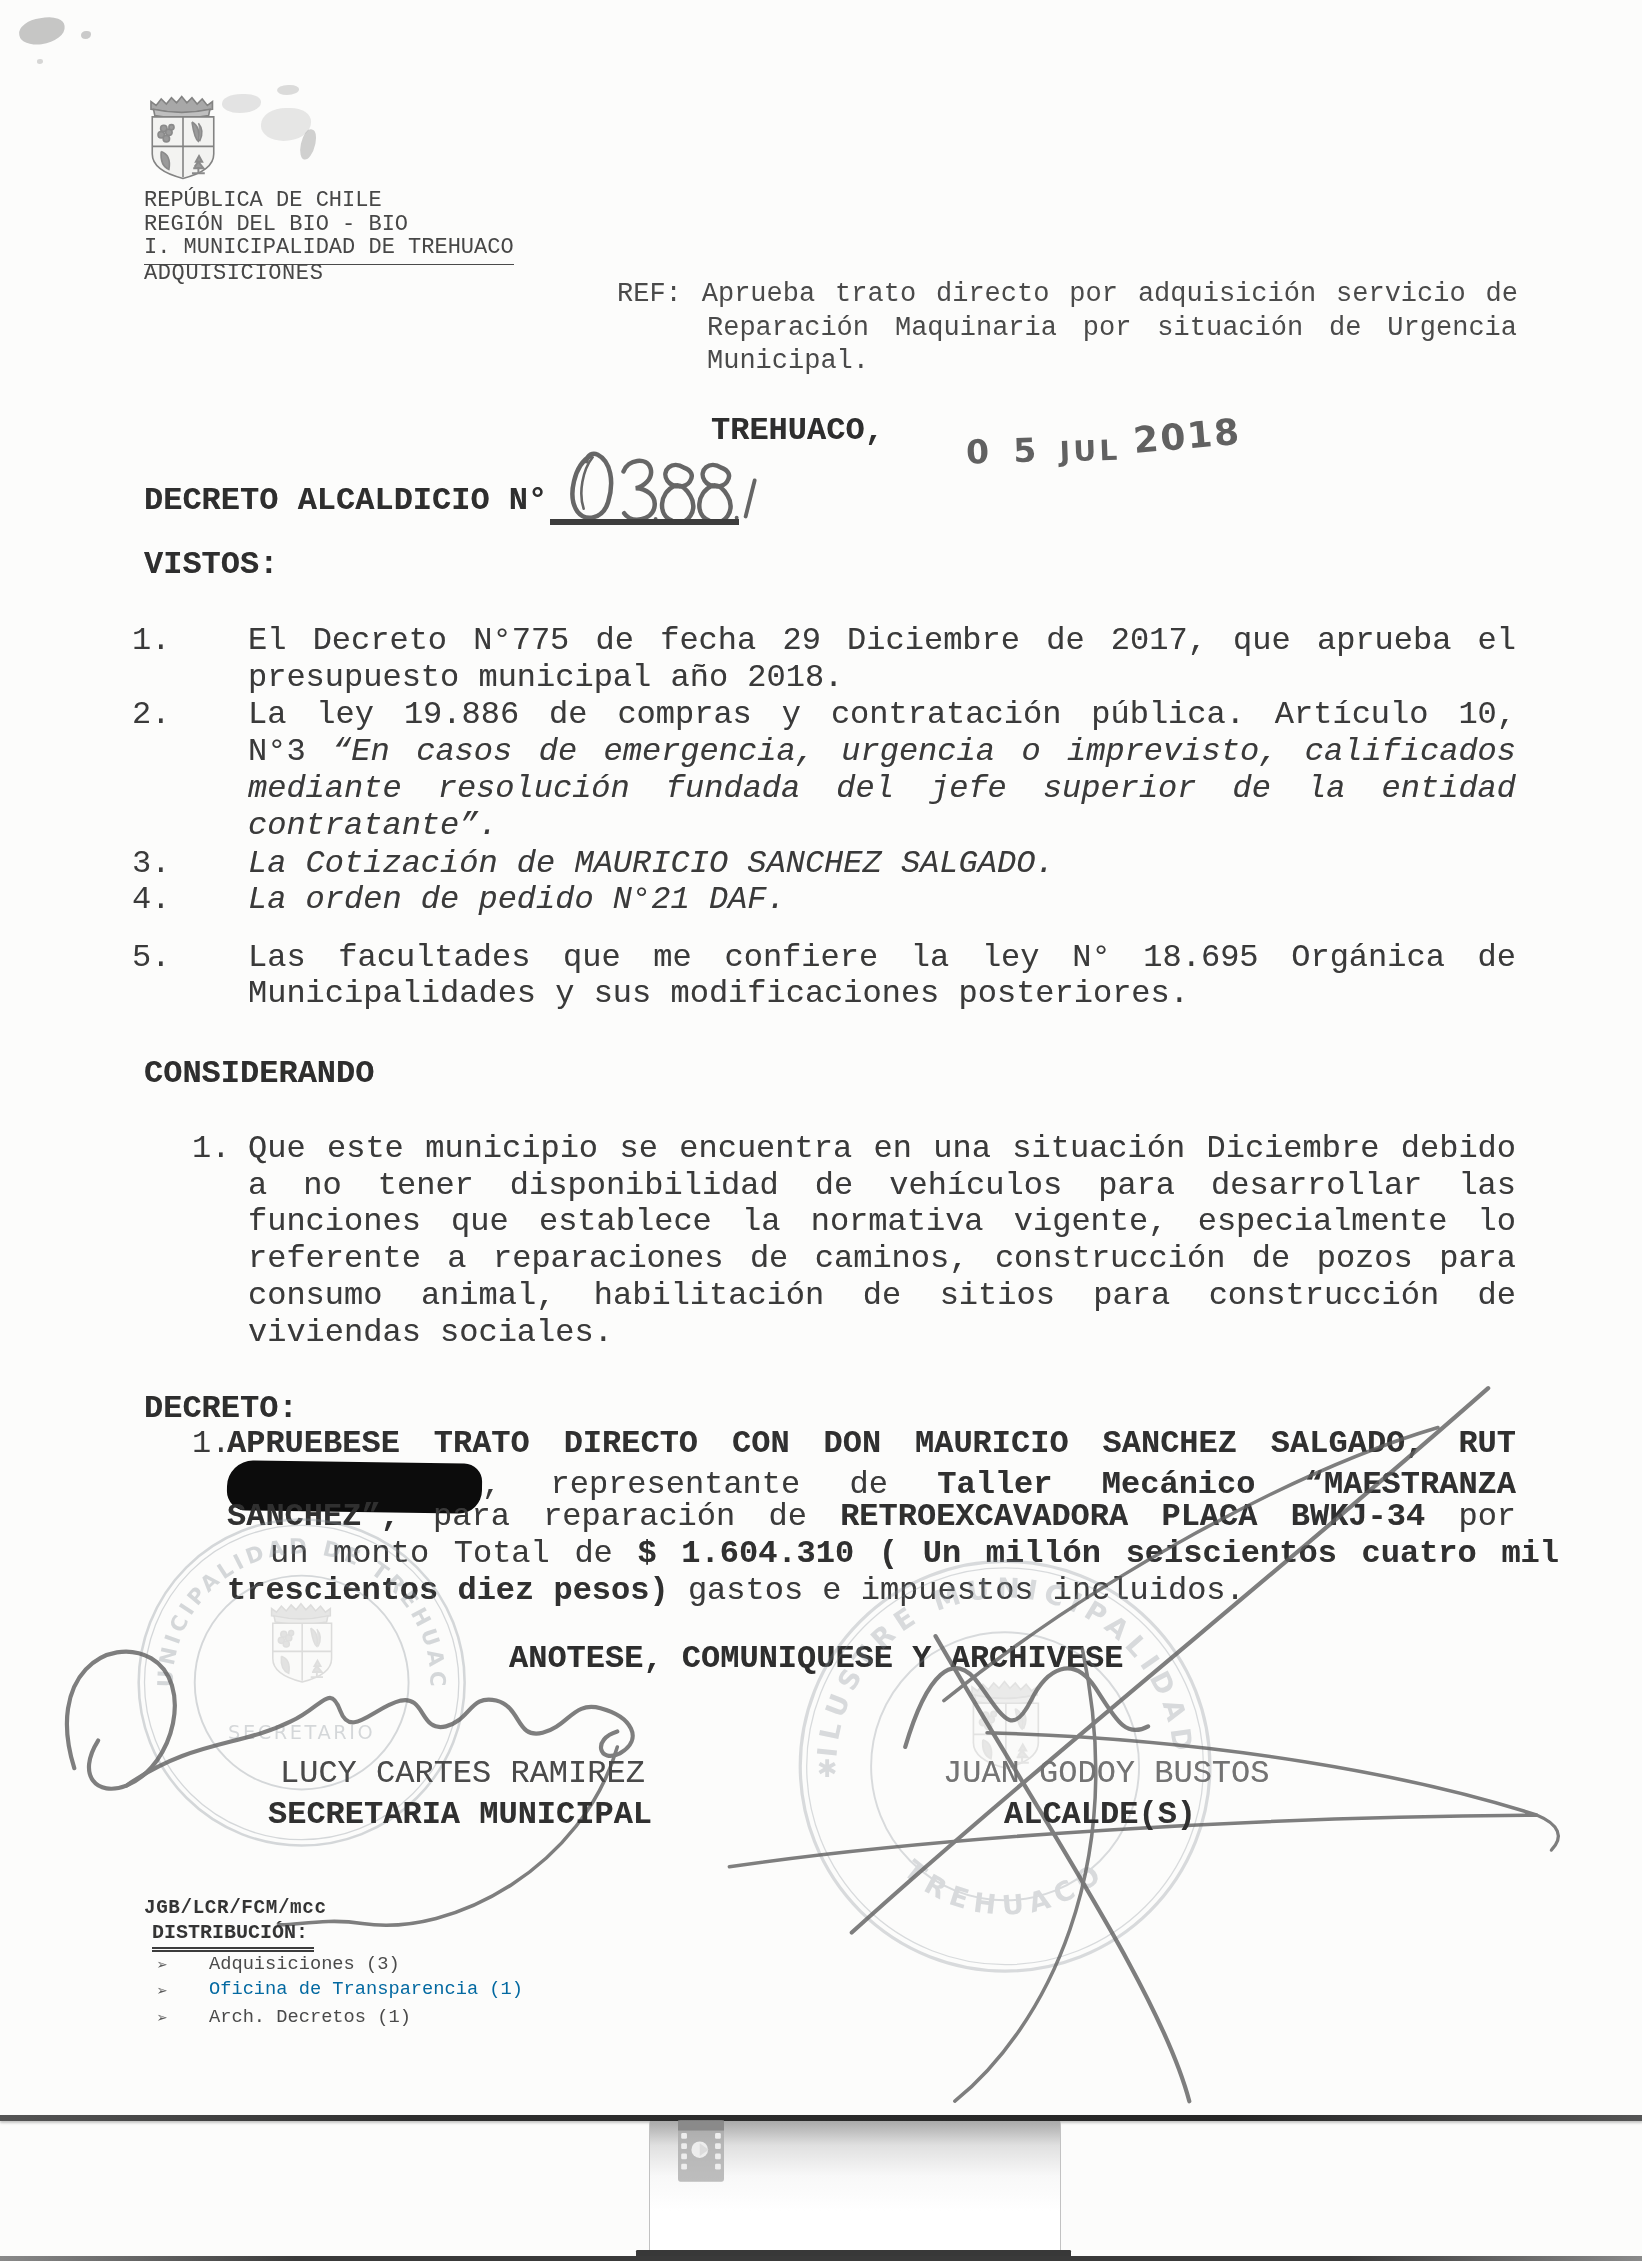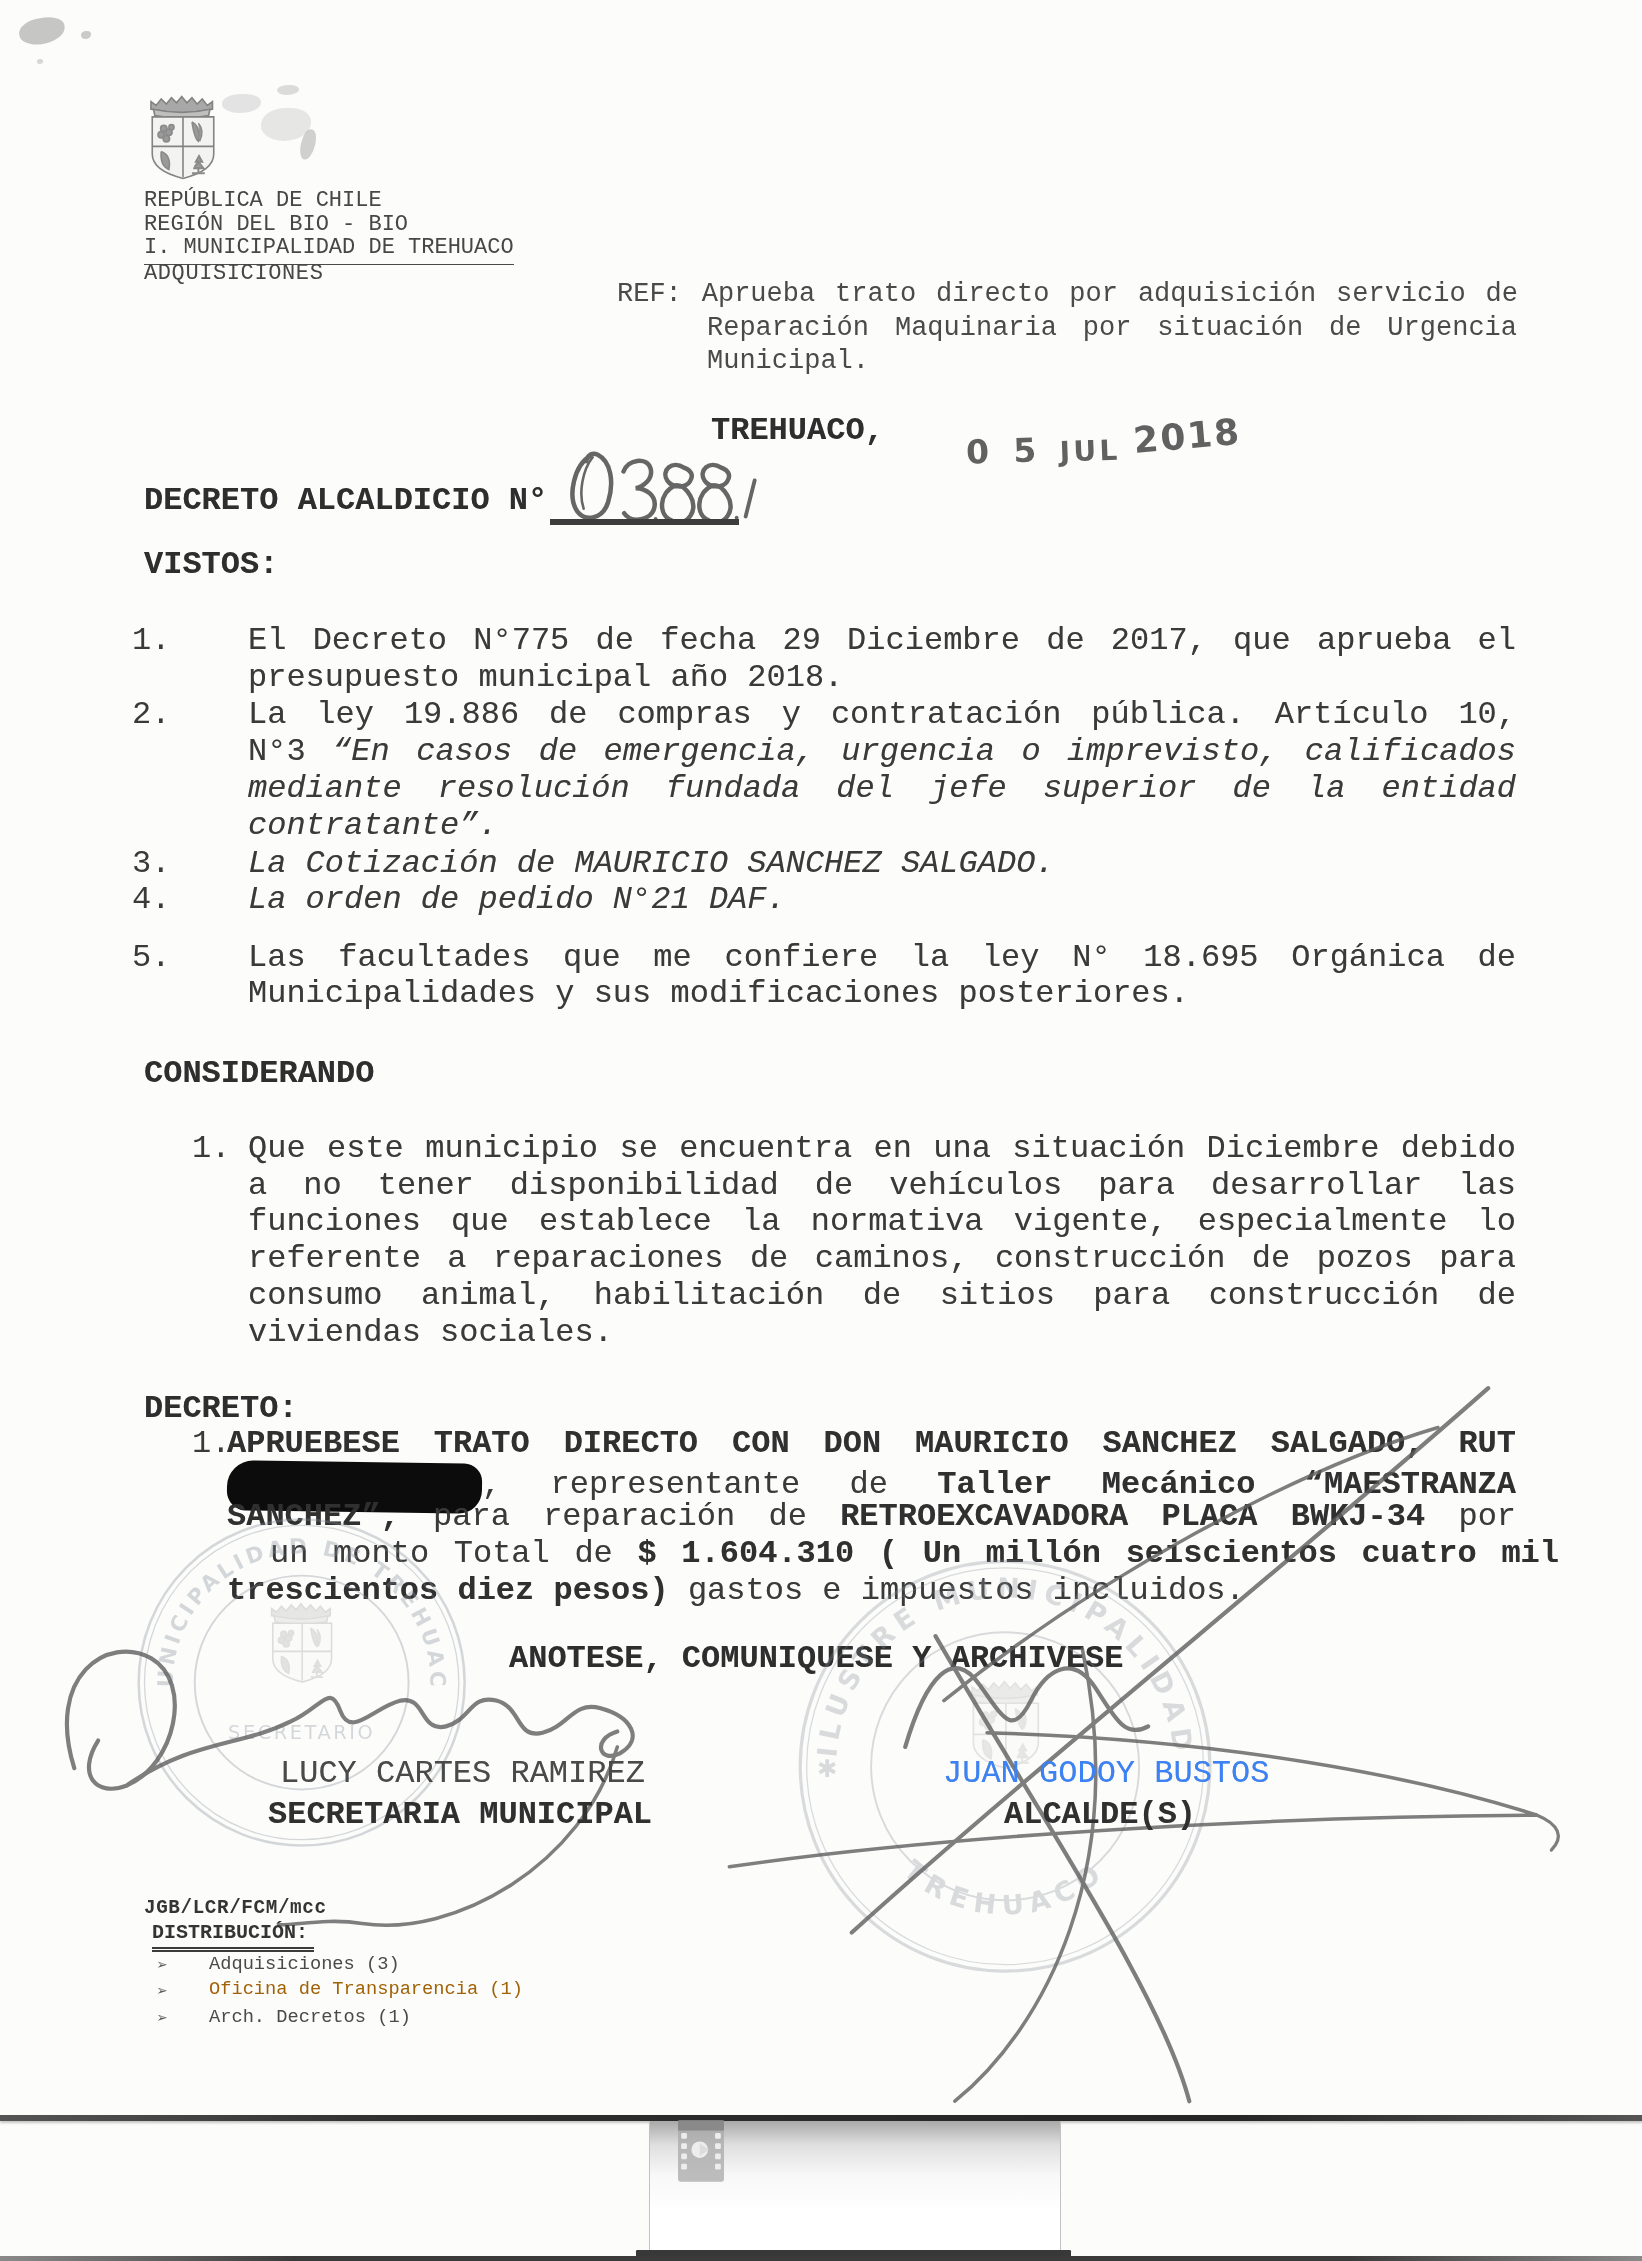--- a/index.html
+++ b/index.html
@@ -186,33 +186,33 @@
       <path d="M1452,2540 C1620,2830 1802,3095 1846,3262"></path>
       <path d="M1680,2560 C1752,2900 1622,3148 1482,3262" stroke-width="5.5"></path>
       <path d="M1405,2712 C1438,2600 1480,2558 1520,2615 C1555,2662 1570,2700 1600,2640 C1625,2590 1665,2568 1700,2620 C1730,2666 1746,2700 1782,2680"></path>
       <path d="M1132,2898 C1460,2850 1960,2820 2386,2818 C2200,2758 1900,2700 1532,2690" stroke-width="5.5"></path>
       <path d="M2386,2818 C2420,2832 2428,2852 2408,2872" stroke-width="5"></path>
     </g>
   </svg>
 
   <div class="tl" style="left:280px;top:1755px;color:#4a4a4a;">LUCY CARTES RAMIREZ</div>
   <div class="tl b" style="left:268px;top:1796px;">SECRETARIA MUNICIPAL</div>
-  <div class="tl" style="left:943px;top:1755px;color:#3b82f6;">JUAN GODOY BUSTOS</div>
+  <div class="tl" style="left:943px;top:1755px;color:#737373;">JUAN GODOY BUSTOS</div>
   <div class="tl b" style="left:1004px;top:1796px;">ALCALDE(S)</div>
 
   <div class="foot-b" style="left:144px;top:1897px;font-size:19.3px;letter-spacing:0.6px;">JGB/LCR/FCM/mcc</div>
   <div class="foot-b" style="left:152px;top:1921px;font-size:20px;"><span class="distu">DISTRIBUCIÓN:</span></div>
 
   <div class="bullet-row">
     <span class="abs" style="left:157px;top:1954px;font-size:18px;color:#5a5a5a;">➢</span>
     <span class="abs" style="left:209px;top:1953px;font-size:18.7px;color:#4a4a4a;">Adquisiciones (3)</span>
   </div>
   <div class="bullet-row">
     <span class="abs" style="left:157px;top:1980px;font-size:18px;color:#5a5a5a;">➢</span>
-    <span class="abs" style="left:209px;top:1978px;font-size:18.7px;color:#a16207;">Oficina de Transparencia (1)</span>
+    <span class="abs" style="left:209px;top:1978px;font-size:18.7px;color:#0369a1;">Oficina de Transparencia (1)</span>
   </div>
   <div class="bullet-row">
     <span class="abs" style="left:157px;top:2007px;font-size:18px;color:#5a5a5a;">➢</span>
     <span class="abs" style="left:209px;top:2006px;font-size:18.7px;color:#4a4a4a;">Arch. Decretos (1)</span>
   </div>
 
   <div class="barline"></div>
   <div class="midcol"></div>
   <svg class="abs" style="left:678px;top:2120px;" width="46" height="62" viewBox="0 0 72 96">
     <rect x="0" y="0" width="72" height="96" rx="4" fill="#a8a8a8" opacity=".75"></rect>

